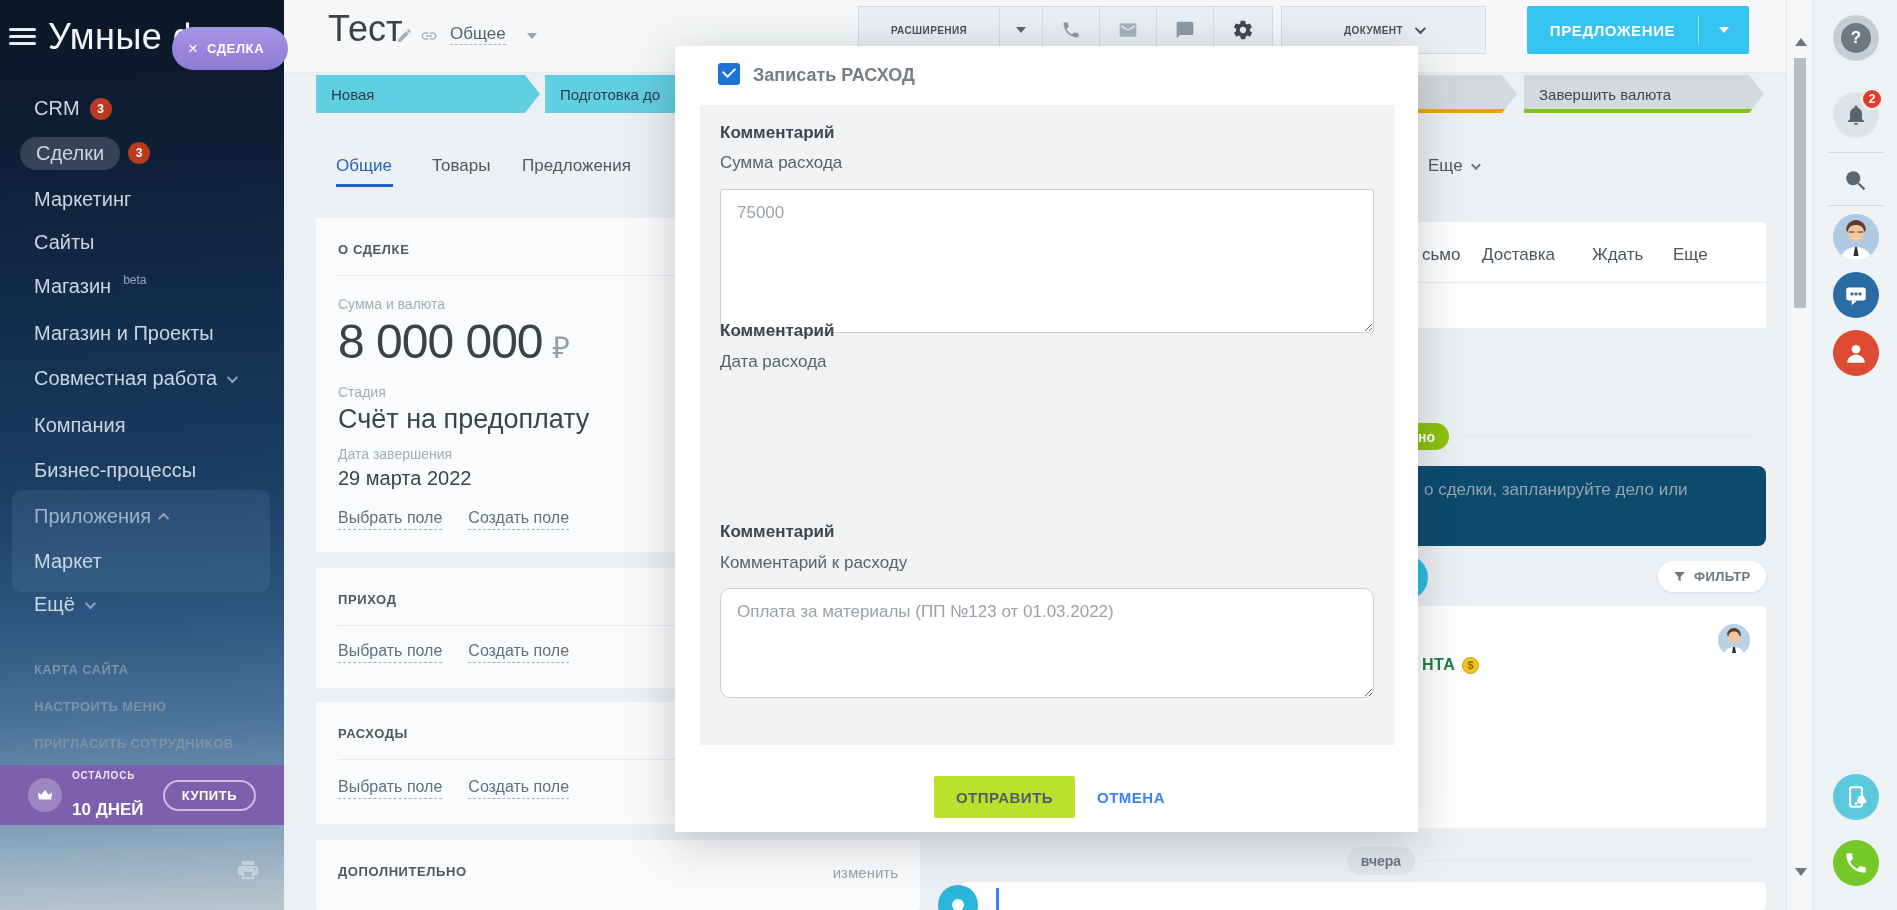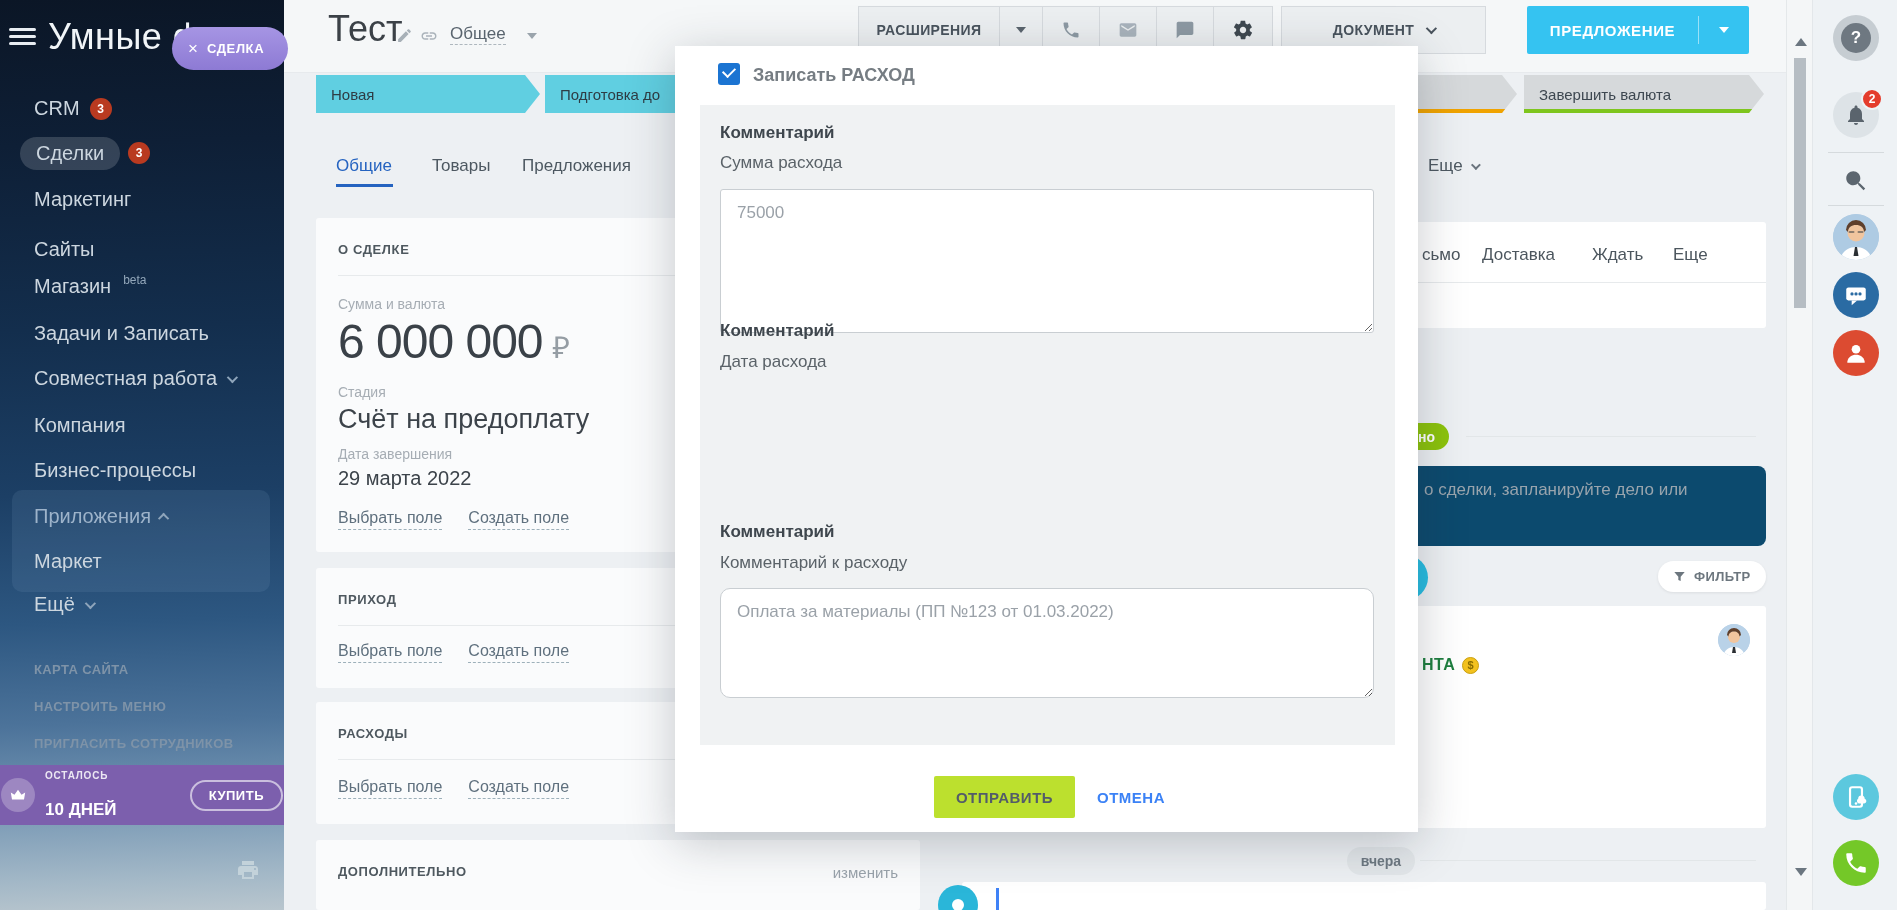--- a/index.html
+++ b/index.html
@@ -20,39 +20,39 @@
   .mi .sup{font-size:12px;color:#93a7ba;align-self:flex-start;margin-left:2px;margin-top:-2px;}
   .mi.dim{color:#9db3ca;}
   .mi.selected{left:20px;background:rgba(255,255,255,.16);border-radius:19px;padding:5px 16px;}
   .badge{min-width:22px;height:22px;border-radius:11px;background:#b93а20;background:#b93a20;color:#fff;font-size:12px;font-weight:bold;
     display:flex;align-items:center;justify-content:center;padding:0 6px;}
   .chev{width:8px;height:8px;border-right:2px solid #8fa5bb;border-bottom:2px solid #8fa5bb;display:inline-block;}
   .chev.down{transform:rotate(45deg) translateY(-2px);}
   .chev.up{transform:rotate(-135deg) translateY(-2px);}
   #apps-box{position:absolute;left:12px;top:490px;width:258px;height:102px;background:rgba(130,165,200,.14);border-radius:10px;}
   .sb-foot{position:absolute;left:34px;font-size:13px;font-weight:bold;letter-spacing:.4px;color:#7e93a8;cursor:pointer;}
-  #trial{position:absolute;left:0;top:765px;width:284px;height:60px;background:#7c5fad;display:flex;align-items:center;padding:0 1px;gap:10px;}
+  #trial{position:absolute;left:0;top:765px;width:284px;height:60px;background:#7c5fad;display:flex;align-items:center;padding:0 28px;gap:10px;}
   #trial .crown{width:34px;height:34px;border-radius:50%;background:rgba(255,255,255,.25);display:flex;align-items:center;justify-content:center;}
   #trial .t1{font-size:10px;font-weight:bold;letter-spacing:.8px;color:rgba(255,255,255,.85);}
   #trial .t2{font-size:17px;font-weight:bold;color:#fff;margin-top:19px;}
   #buy-btn{margin-left:auto;border:2px solid rgba(255,255,255,.6);border-radius:18px;padding:6px 17px;color:#fff;font-size:13px;font-weight:bold;letter-spacing:.5px;cursor:pointer;background:transparent;}
   #printer{position:absolute;left:236px;top:858px;color:#c3d2da;cursor:pointer;}
 
   
   #header-strip{position:absolute;left:284px;top:0;width:1502px;height:73px;background:#f5f7f8;border-bottom:1px solid #e7eaed;}
   #page-title{position:absolute;left:328px;top:8px;font-size:36px;font-weight:300;color:#3b4147;}
   #title-pencil{position:absolute;left:396px;top:27px;color:#a7b0b7;cursor:pointer;}
   #title-link{position:absolute;left:420px;top:27px;color:#aab3ba;cursor:pointer;}
   #cat-dd{position:absolute;left:450px;top:24px;font-size:17px;color:#59646e;border-bottom:1px dashed #aeb7be;cursor:pointer;}
   #cat-caret{position:absolute;left:527px;top:33px;width:0;height:0;border-left:5px solid transparent;border-right:5px solid transparent;border-top:6px solid #9aa4ac;}
 
   #toolbar{position:absolute;left:858px;top:6px;height:48px;display:flex;align-items:stretch;z-index:3;}
   .tb-seg{background:#eceff1;border:1px solid #d6dade;margin-left:-1px;display:flex;align-items:center;justify-content:center;color:#8d99a3;cursor:pointer;}
   .tb-seg.first{margin-left:0;}
-  .tb-seg .cap{font-size:14px;font-weight:bold;letter-spacing:.4px;color:#49535d;}
+  .tb-seg .cap{font-size:10px;font-weight:bold;letter-spacing:.4px;color:#49535d;}
   .tb-caret{width:0;height:0;border-left:5px solid transparent;border-right:5px solid transparent;border-top:6px solid #5a646e;}
   #offer-btn{margin-left:41px;width:222px;background:#35c3f1;border:none;display:flex;align-items:center;cursor:pointer;border-radius:2px;}
   #offer-btn .lbl{flex:1;text-align:center;color:#fff;font-size:15px;font-weight:bold;letter-spacing:.6px;}
   #offer-btn .sep{width:1px;height:28px;background:rgba(255,255,255,.5);}
   #offer-btn .car{width:50px;display:flex;align-items:center;justify-content:center;}
   #offer-btn .car i{width:0;height:0;border-left:5px solid transparent;border-right:5px solid transparent;border-top:6px solid #fff;}
 
   
   .stage{position:absolute;top:75px;height:38px;display:flex;align-items:center;padding:0 20px 0 15px;font-size:15px;color:#2e3d45;cursor:pointer;
     clip-path:polygon(0 0,calc(100% - 15px) 0,100% 50%,calc(100% - 15px) 100%,0 100%);}
@@ -151,29 +151,29 @@
   </div>
   <div class="mi selected" style="top:137px">
     <span>Сделки</span>
   </div>
   <div class="mi" style="top:142px;left:128px">
     <span class="badge">3</span>
   </div>
   <div class="mi" style="top:188px">
       <span>Маркетинг</span>
     </div>
-  <div class="mi" style="top:238px">
+  <div class="mi" style="top:231px">
       <span>Сайты</span>
     </div>
   <div class="mi" style="top:275px">
     <span>Магазин</span>
     <span class="sup">beta</span>
   </div>
   <div class="mi" style="top:322px">
-      <span>Задачи и Записать</span>
+      <span>Магазин и Проекты</span>
     </div>
   <div class="mi" style="top:367px">
     <span>Совместная работа</span>
     <span class="chev down"></span>
   </div>
   <div class="mi" style="top:414px">
       <span>Компания</span>
     </div>
   <div class="mi" style="top:459px">
       <span>Бизнес-процессы</span>
@@ -290,21 +290,21 @@
 <div class="tab" style="left:1428px">
   <span>Еще</span>
   <span class="tchev"></span>
 </div>
 
 <div class="card" style="left:316px;top:218px;width:604px;height:334px">
   <div class="ctitle">О СДЕЛКЕ</div>
   <div class="cdiv" style="top:57px"></div>
   <div class="flabel" style="top:78px">Сумма и валюта</div>
   <div class="fvalue" style="top:96px">
-    <span id="amount-val">6 000 000</span><span id="amount-cur">₽</span>
+    <span id="amount-val">8 000 000</span><span id="amount-cur">₽</span>
   </div>
   <div class="flabel" style="top:166px">Стадия</div>
   <div class="fvalue" style="top:186px;font-size:27px">Счёт на предоплату</div>
   <div class="flabel" style="top:228px">Дата завершения</div>
   <div class="fvalue" style="top:249px;font-size:20px">29 марта 2022</div>
   <div class="links-row" style="top:291px">
     <span class="dashed-link">Выбрать поле</span>
     <span class="dashed-link">Создать поле</span>
   </div>
 </div>

